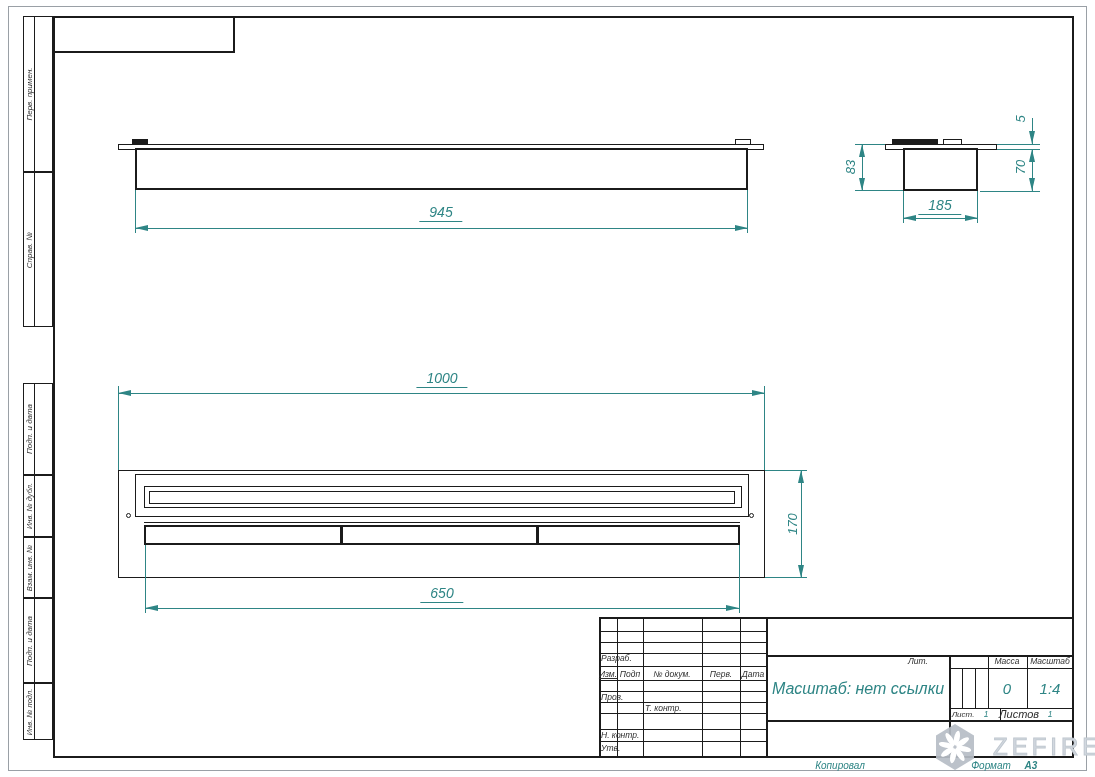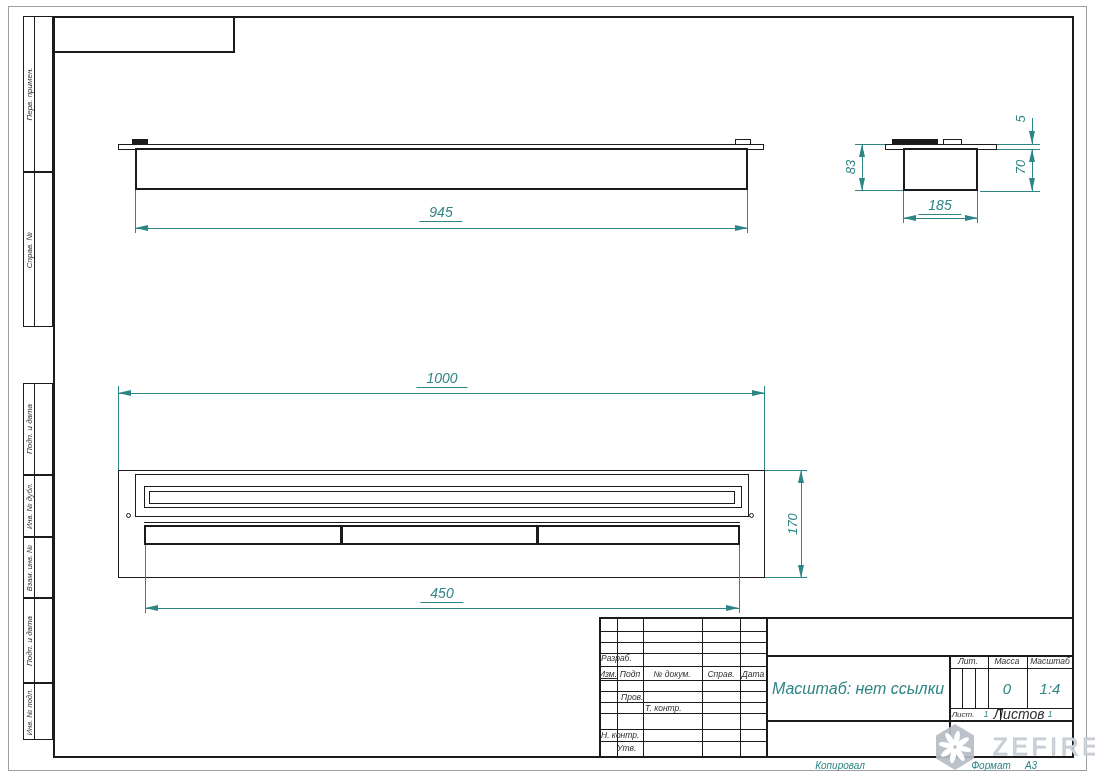--- a/index.html
+++ b/index.html
@@ -151,21 +151,21 @@
     <div class="t" style="left:801px;top:470px;width:1px;height:108px;"></div>
     <div class="ar u" style="left:798px;top:470px;"></div>
     <div class="ar d" style="left:798px;top:565px;"></div>
     <div class="dtext rot" style="left:792px;top:524px;">170</div>
 
     <div class="t" style="left:145px;top:545px;width:1px;height:68px;"></div>
     <div class="t" style="left:739px;top:545px;width:1px;height:68px;"></div>
     <div class="t" style="left:145px;top:608px;width:594px;height:1px;"></div>
     <div class="ar l" style="left:145px;top:605px;"></div>
     <div class="ar r" style="left:726px;top:605px;"></div>
-    <div class="dtext u" style="left:442px;top:594px;">450</div>
+    <div class="dtext u" style="left:442px;top:594px;">650</div>
   </div>
 
   <div>
 
     <div class="k" style="left:599px;top:617px;width:475px;height:2px;"></div>
     <div class="k" style="left:599px;top:617px;width:2px;height:141px;"></div>
     <div class="k" style="left:766px;top:617px;width:2px;height:141px;"></div>
 
     <div class="k" style="left:617px;top:617px;width:1px;height:141px;"></div>
     <div class="k" style="left:643px;top:617px;width:1px;height:141px;"></div>
@@ -190,46 +190,46 @@
     <div class="k" style="left:975px;top:668px;width:1px;height:40px;"></div>
     <div class="k" style="left:988px;top:655px;width:1px;height:53px;"></div>
     <div class="k" style="left:1027px;top:655px;width:1px;height:53px;"></div>
     <div class="k" style="left:949px;top:708px;width:125px;height:1px;"></div>
     <div class="k" style="left:1000px;top:708px;width:1px;height:12px;"></div>
     <div class="k" style="left:766px;top:720px;width:308px;height:2px;"></div>
 
     <div class="tb tbc" style="left:608px;top:674px;text-decoration:underline;">Изм.</div>
     <div class="tb tbc" style="left:630px;top:674px;">Подп</div>
     <div class="tb tbc" style="left:672px;top:674px;">№ докум.</div>
-    <div class="tb tbc" style="left:721px;top:674px;">Справ.</div>
+    <div class="tb tbc" style="left:721px;top:674px;">Перв.</div>
     <div class="tb tbc" style="left:753px;top:674px;">Дата</div>
 
     <div class="tb tbl" style="left:601px;top:658px;font-style:italic;">Разраб.</div>
-    <div class="tb tbl" style="left:601px;top:697px;margin-left:20px;">Пров.</div>
+    <div class="tb tbl" style="left:601px;top:697px;">Пров.</div>
     <div class="tb tbl" style="left:601px;top:708px;margin-left:44px;">Т. контр.</div>
     <div class="tb tbl" style="left:601px;top:735px;">Н. контр.</div>
-    <div class="tb tbl" style="left:617px;top:748px;">Утв.</div>
+    <div class="tb tbl" style="left:601px;top:748px;">Утв.</div>
 
     <div class="docname" style="left:858px;top:689px;">Масштаб: нет ссылки</div>
 
-    <div class="tb tbc" style="left:968px;top:661px;font-style:italic;">Лит.</div>
+    <div class="tb tbc" style="left:918px;top:661px;font-style:italic;">Лит.</div>
     <div class="tb tbc" style="left:1007px;top:661px;">Масса</div>
     <div class="tb tbc" style="left:1050px;top:661px;">Масштаб</div>
     <div class="bigval" style="left:1007px;top:688px;">0</div>
     <div class="bigval" style="left:1050px;top:688px;">1:4</div>
 
     <div class="tb tbc" style="left:963px;top:714px;font-size:8px;">Лист.</div>
     <div class="tb tbc tv" style="left:986px;top:714px;font-size:8.5px;">1</div>
-    <div class="tb tbc" style="left:1019px;top:714px;font-size:14px;">Листов</div>
+    <div class="tb tbc" style="left:1019px;top:714px;font-size:11px;">Листов</div>
     <div class="tb tbc tv" style="left:1050px;top:714px;font-size:8.5px;">1</div>
   </div>
 
   <div class="foot" style="left:840px;top:765px;">Копировал</div>
   <div class="foot" style="left:991px;top:765px;">Формат</div>
-  <div class="foot" style="left:1031px;top:765px;">А3</div>
+  <div class="foot" style="left:1031px;top:765px;font-weight:bold;">А3</div>
 
   <div class="wm-logo">
     <svg width="48" height="50" viewBox="0 0 48 50">
       <polygon points="24,2 43,13.5 43,36.5 24,48 5,36.5 5,13.5" fill="#b6bdc5" opacity="0.92"></polygon>
       <g fill="#ffffff">
         <ellipse cx="24" cy="16" rx="2.8" ry="7.5" transform="rotate(12 24 25)"></ellipse>
         <ellipse cx="24" cy="16" rx="2.8" ry="7.5" transform="rotate(57 24 25)"></ellipse>
         <ellipse cx="24" cy="16" rx="2.8" ry="7.5" transform="rotate(102 24 25)"></ellipse>
         <ellipse cx="24" cy="16" rx="2.8" ry="7.5" transform="rotate(147 24 25)"></ellipse>
         <ellipse cx="24" cy="16" rx="2.8" ry="7.5" transform="rotate(192 24 25)"></ellipse>

